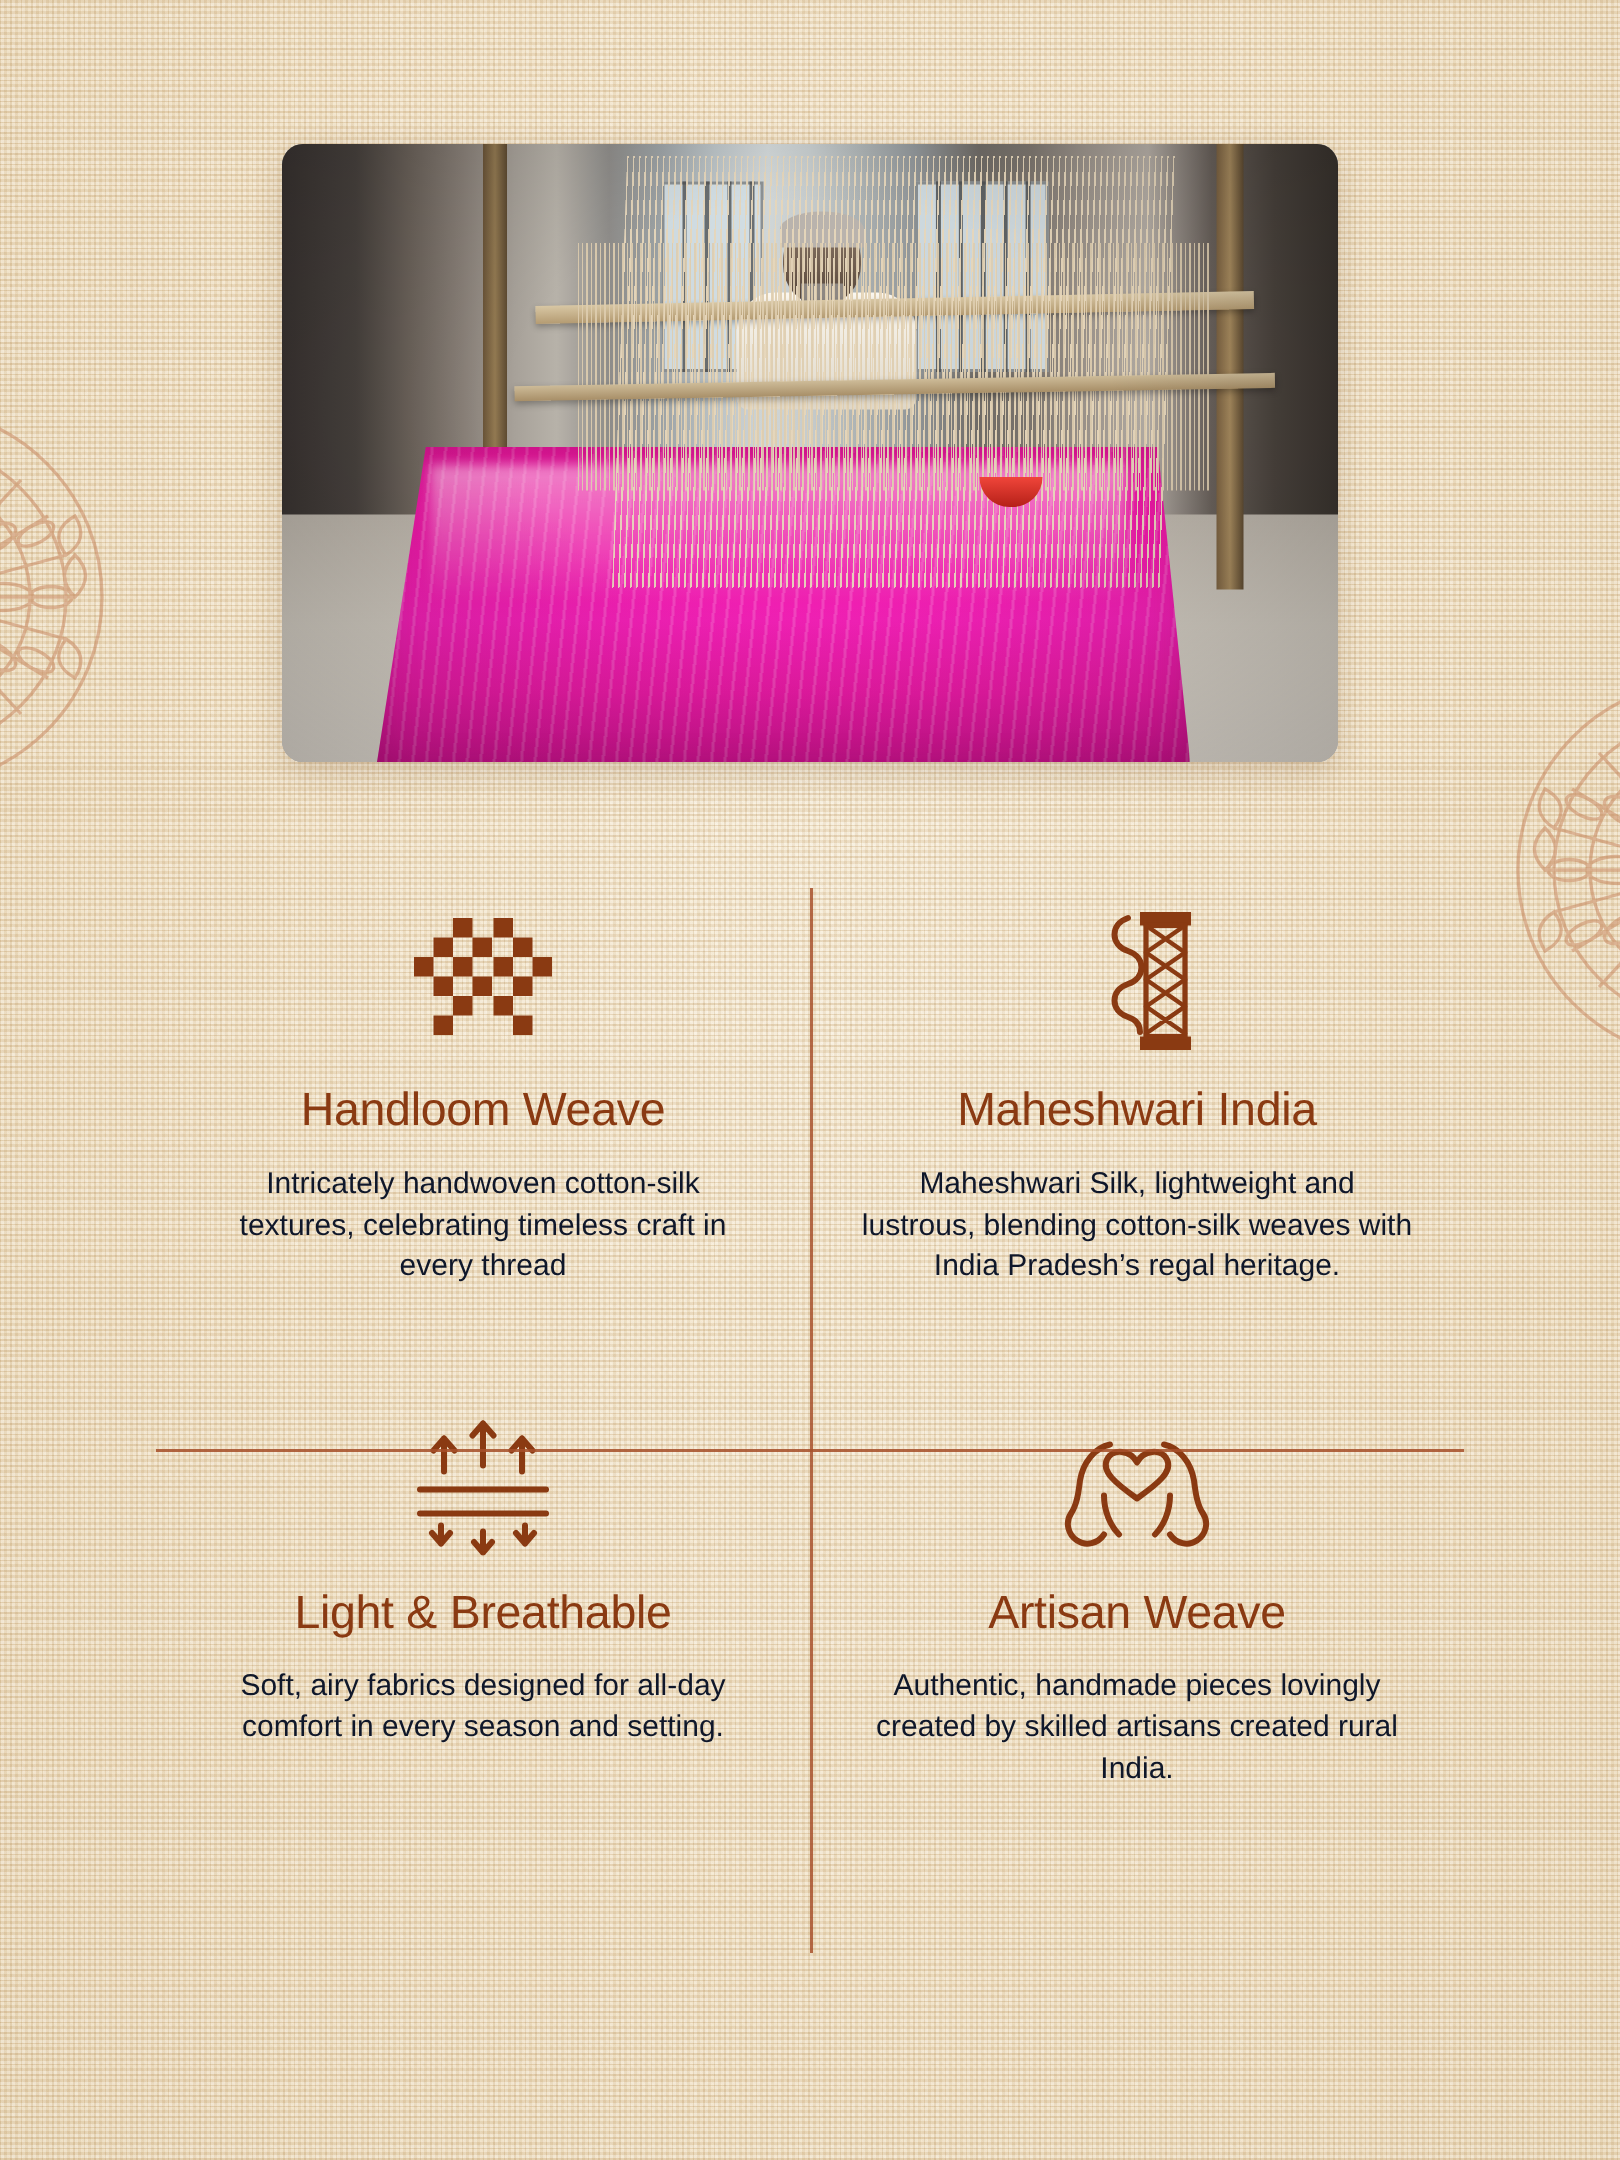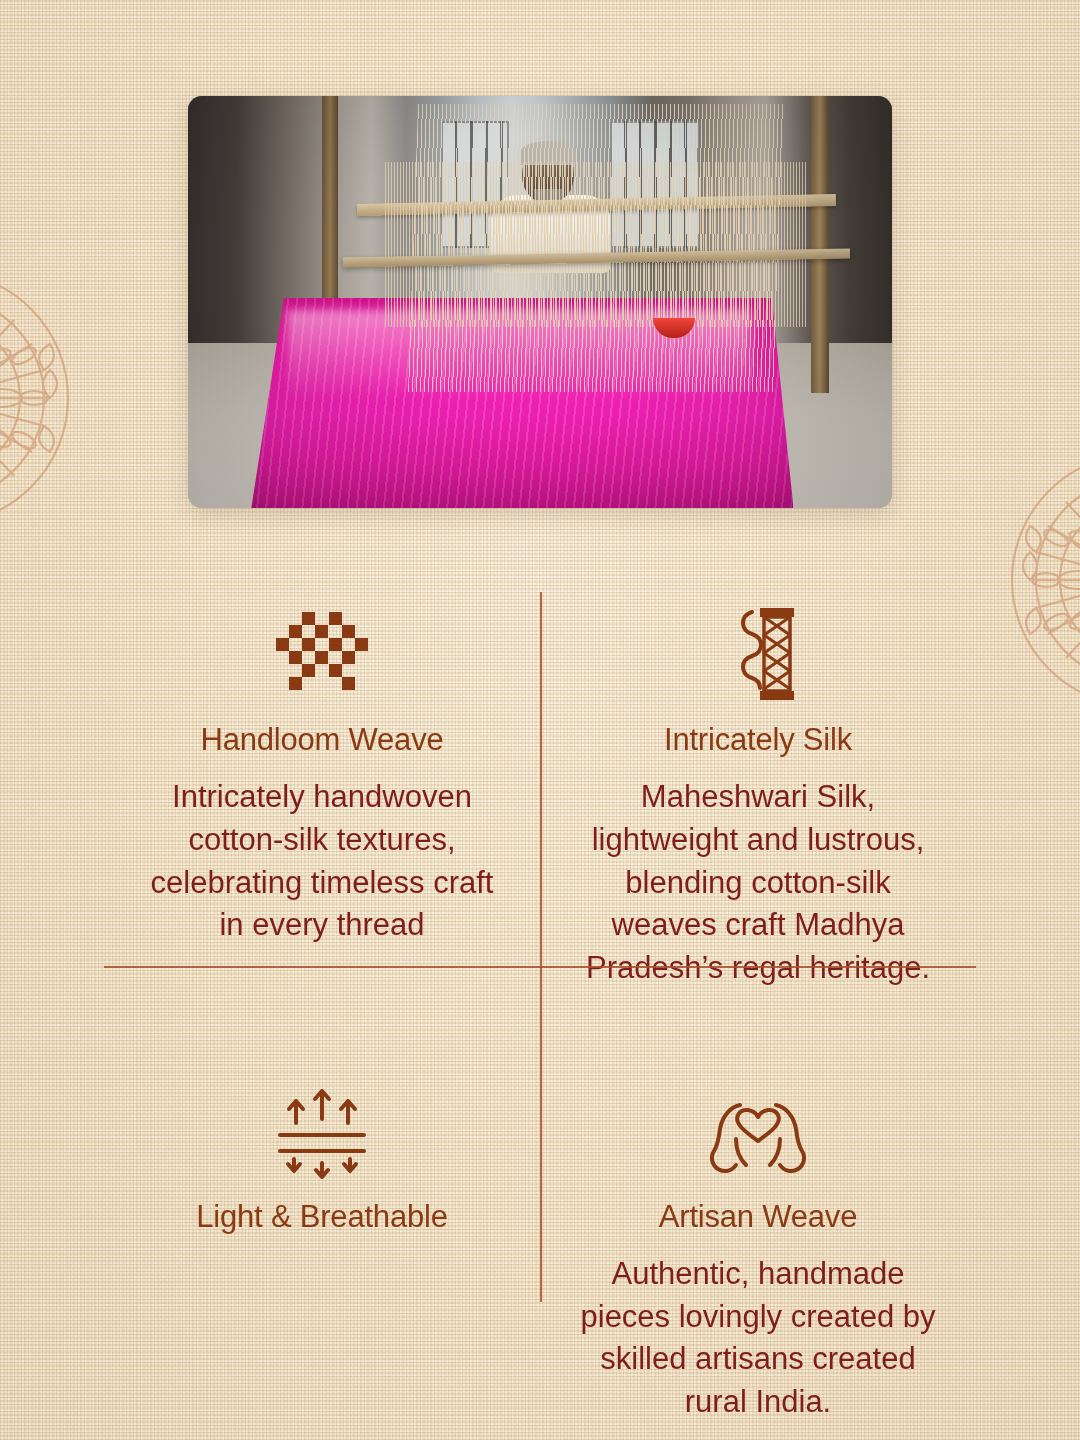--- a/index.html
+++ b/index.html
@@ -242,24 +242,24 @@
     color: #8a3a12;
   }
   .cell h3 {
     margin: 14px 0 18px 0;
     font-size: 31px;
     font-weight: 400;
     color: #8a3a12;
     letter-spacing: -0.2px;
   }
   .cell p {
-    margin: 15px;
-    font-size: 31px;
+    margin: 4px;
+    font-size: 20px;
     line-height: 1.38;
-    color: #7f1d1d;
+    color: #0f172a;
     max-width: 400px;
     margin-left: auto;
     margin-right: auto;
   }
   .cell.bottom { padding-top: 32px; text-align: center; }
 </style>
 </head>
 <body>
 
 <div class="bg-texture"></div>
@@ -397,38 +397,39 @@
   <div class="cell">
     <div class="icon">
       <svg width="100" height="104" viewBox="0 0 100 104" fill="none" stroke="#8a3a12" stroke-width="4" stroke-linecap="round">
         <rect x="52" y="6" width="34" height="9" fill="#8a3a12" stroke="none"></rect>
         <rect x="52" y="89" width="34" height="9" fill="#8a3a12" stroke="none"></rect>
         <rect x="56" y="15" width="26" height="74" stroke-width="3.5"></rect>
         <path d="M56 15 L82 33 M82 15 L56 33 M56 33 L82 51 M82 33 L56 51 M56 51 L82 69 M82 51 L56 69 M56 69 L82 87 M82 69 L56 87" stroke-width="3"></path>
         <path d="M44 10 c-12 4 -12 18 0 22 c12 4 12 18 0 22 c-12 4 -12 18 0 22 c6 2 8 6 8 10" stroke-width="4"></path>
       </svg>
     </div>
-    <h3>Intricately Silk</h3>
-    <p>Maheshwari Silk, lightweight and lustrous, blending cotton-silk weaves craft Madhya Pradesh’s regal heritage.</p>
+    <h3>Maheshwari India</h3>
+    <p>Maheshwari Silk, lightweight and lustrous, blending cotton-silk weaves with India Pradesh’s regal heritage.</p>
   </div>
 
   <div class="cell bottom">
     <div class="icon">
       <svg width="104" height="96" viewBox="0 0 104 96" fill="none" stroke="#8a3a12" stroke-width="4" stroke-linecap="round" stroke-linejoin="round">
         <path d="M26 40 V18 M26 18 l-7 8 M26 18 l7 8"></path>
         <path d="M52 36 V8  M52 8  l-7 8 M52 8  l7 8"></path>
         <path d="M78 40 V18 M78 18 l-7 8 M78 18 l7 8"></path>
         <path d="M10 52 H94"></path>
         <path d="M10 68 H94"></path>
         <path d="M24 76 v12 M24 88 l-6 -7 M24 88 l6 -7"></path>
         <path d="M52 80 v14 M52 94 l-6 -7 M52 94 l6 -7"></path>
         <path d="M80 76 v12 M80 88 l-6 -7 M80 88 l6 -7"></path>
       </svg>
     </div>
     <h3>Light &amp; Breathable</h3>
+    <p>Soft, airy fabrics designed for all-day comfort in every season and setting.</p>
   </div>
 
   <div class="cell bottom">
     <div class="icon">
       <svg width="104" height="96" viewBox="0 0 104 96" fill="none" stroke="#8a3a12" stroke-width="4" stroke-linecap="round" stroke-linejoin="round">
         <path d="M52 34 c-4 -8 -16 -10 -20 -2 c-4 8 6 16 20 26 c14 -10 24 -18 20 -26 c-4 -8 -16 -6 -20 2Z"></path>
         <path d="M34 22 c-10 2 -18 12 -20 24 c-1 8 -2 16 -6 22 c-4 6 -2 14 4 18 c6 4 14 2 18 -4"></path>
         <path d="M70 22 c10 2 18 12 20 24 c1 8 2 16 6 22 c4 6 2 14 -4 18 c-6 4 -14 2 -18 -4"></path>
         <path d="M30 56 c0 10 4 20 10 26"></path>
         <path d="M74 56 c0 10 -4 20 -10 26"></path>

